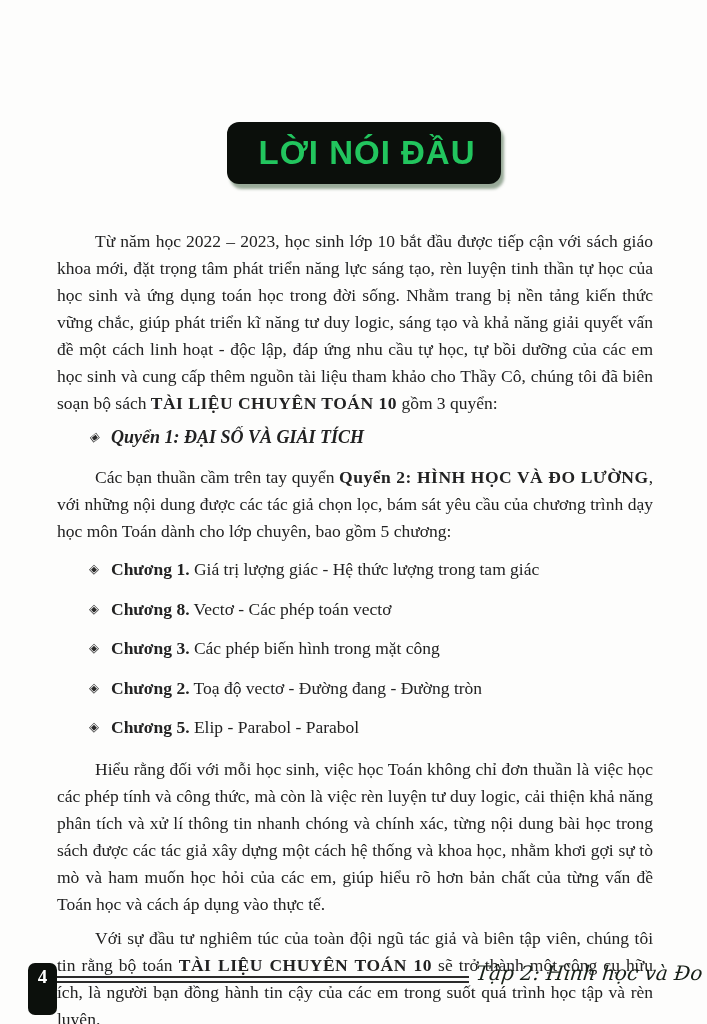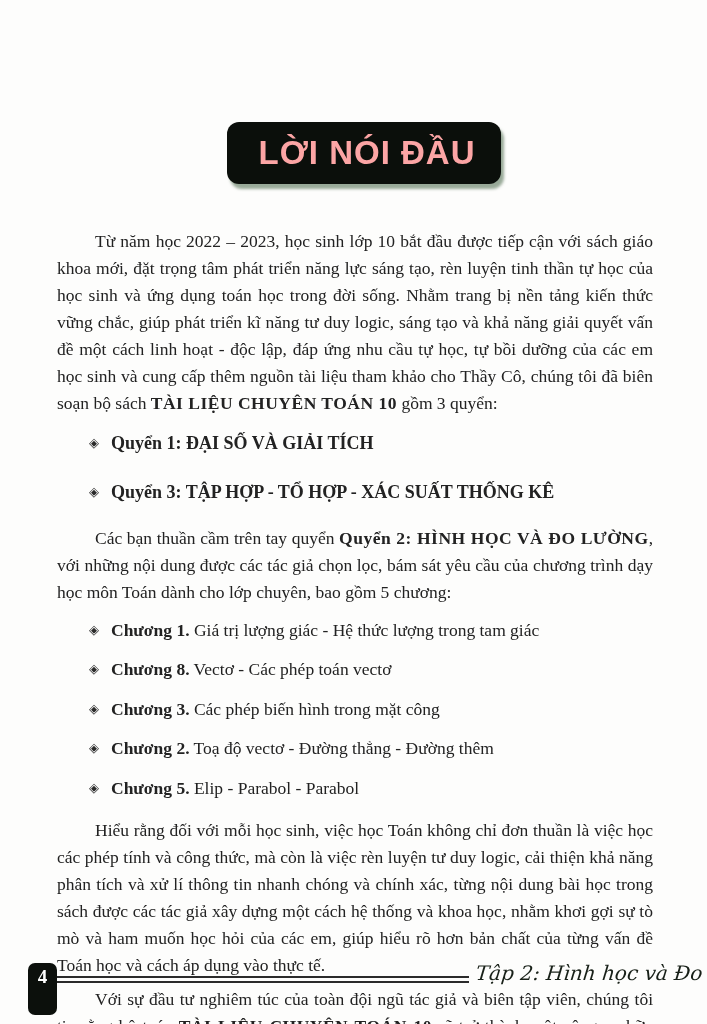--- a/index.html
+++ b/index.html
@@ -24,39 +24,39 @@
     border-radius: 12px;
     box-shadow: 3px 5px 3px rgba(70, 100, 70, 0.55);
     display: flex;
     align-items: center;
     justify-content: center;
   }
   .title-box span {
     font-family: "Liberation Sans", sans-serif;
     font-weight: bold;
     font-size: 33px;
-    color: #fca5a5;
+    color: #22c55e;
     letter-spacing: 1px;
     white-space: nowrap;
     margin-left: 6px;
   }
   .body-text {
     position: absolute;
     left: 57px;
     top: 228px;
     width: 596px;
     font-size: 17.5px;
     line-height: 27px;
     text-align: justify;
   }
   .para { text-indent: 38px; margin-bottom: 7px; }
   .para b { letter-spacing: 0.5px; }
   .list { list-style: none; margin: 4px 0 10px 0; padding-left: 32px; }
   .list-volumes { margin-top: 6px; margin-bottom: 12px; }
-  .list-volumes .li { font-weight: bold; font-size: 18px; line-height: 38px; margin-bottom: 8.5px; }
+  .list-volumes .li { font-weight: bold; font-size: 18px; line-height: 27px; margin-bottom: 8.5px; font-style: italic; }
   .list-chapters .li { font-size: 17.5px; line-height: 35px; margin-bottom: 3.5px; }
   .li .bullet {
     display: inline-block;
     font-size: 13px;
     margin-right: 12px;
     position: relative;
     top: -2px;
     font-weight: normal;
     color: #2a2a2a;
   }
@@ -107,28 +107,27 @@
 <div class="page">
 
   <div class="title-box">
     <span>LỜI NÓI ĐẦU</span>
   </div>
 
   <div class="body-text" id="content">
       <p class="para"><span>Từ năm học 2022 – 2023, học sinh lớp 10 bắt đầu được tiếp cận với sách giáo khoa mới, đặt trọng tâm phát triển năng lực sáng tạo, rèn luyện tinh thần tự học của học sinh và ứng dụng toán học trong đời sống. Nhằm trang bị nền tảng kiến thức vững chắc, giúp phát triển kĩ năng tư duy logic, sáng tạo và khả năng giải quyết vấn đề một cách linh hoạt - độc lập, đáp ứng nhu cầu tự học, tự bồi dưỡng của các em học sinh và cung cấp thêm nguồn tài liệu tham khảo cho Thầy Cô, chúng tôi đã biên soạn bộ sách </span><b>TÀI LIỆU CHUYÊN TOÁN 10</b><span> gồm 3 quyển:</span></p>
       <div class="list list-volumes">
         <div class="li"><span class="bullet">◈</span><b>Quyển 1: ĐẠI SỐ VÀ GIẢI TÍCH</b></div>
-        <div class="li"><span class="bullet">◈</span><b>Quyển 3: TẬP HỢP - TỔ HỢP - XÁC SUẤT THỐNG KÊ</b></div>
       </div>
       <p class="para"><span>Các bạn thuần cầm trên tay quyển </span><b>Quyển 2: HÌNH HỌC VÀ ĐO LƯỜNG</b><span>, với những nội dung được các tác giả chọn lọc, bám sát yêu cầu của chương trình dạy học môn Toán dành cho lớp chuyên, bao gồm 5 chương:</span></p>
       <div class="list list-chapters">
         <div class="li"><span class="bullet">◈</span><b>Chương 1.</b><span> Giá trị lượng giác - Hệ thức lượng trong tam giác</span></div>
         <div class="li"><span class="bullet">◈</span><b>Chương 8.</b><span> Vectơ - Các phép toán vectơ</span></div>
         <div class="li"><span class="bullet">◈</span><b>Chương 3.</b><span> Các phép biến hình trong mặt công</span></div>
-        <div class="li"><span class="bullet">◈</span><b>Chương 2.</b><span> Toạ độ vectơ - Đường thẳng - Đường thêm</span></div>
+        <div class="li"><span class="bullet">◈</span><b>Chương 2.</b><span> Toạ độ vectơ - Đường đang - Đường tròn</span></div>
         <div class="li"><span class="bullet">◈</span><b>Chương 5.</b><span> Elip - Parabol - Parabol</span></div>
       </div>
       <p class="para"><span>Hiểu rằng đối với mỗi học sinh, việc học Toán không chỉ đơn thuần là việc học các phép tính và công thức, mà còn là việc rèn luyện tư duy logic, cải thiện khả năng phân tích và xử lí thông tin nhanh chóng và chính xác, từng nội dung bài học trong sách được các tác giả xây dựng một cách hệ thống và khoa học, nhằm khơi gợi sự tò mò và ham muốn học hỏi của các em, giúp hiểu rõ hơn bản chất của từng vấn đề Toán học và cách áp dụng vào thực tế.</span></p>
       <p class="para"><span>Với sự đầu tư nghiêm túc của toàn đội ngũ tác giả và biên tập viên, chúng tôi tin rằng bộ toán </span><b>TÀI LIỆU CHUYÊN TOÁN 10</b><span> sẽ trở thành một công cụ hữu ích, là người bạn đồng hành tin cậy của các em trong suốt quá trình học tập và rèn luyện.</span></p>
     </div>
 
   <div class="page-num-box">
     <span>4</span>
   </div>
   <div class="footer-rule"></div>

